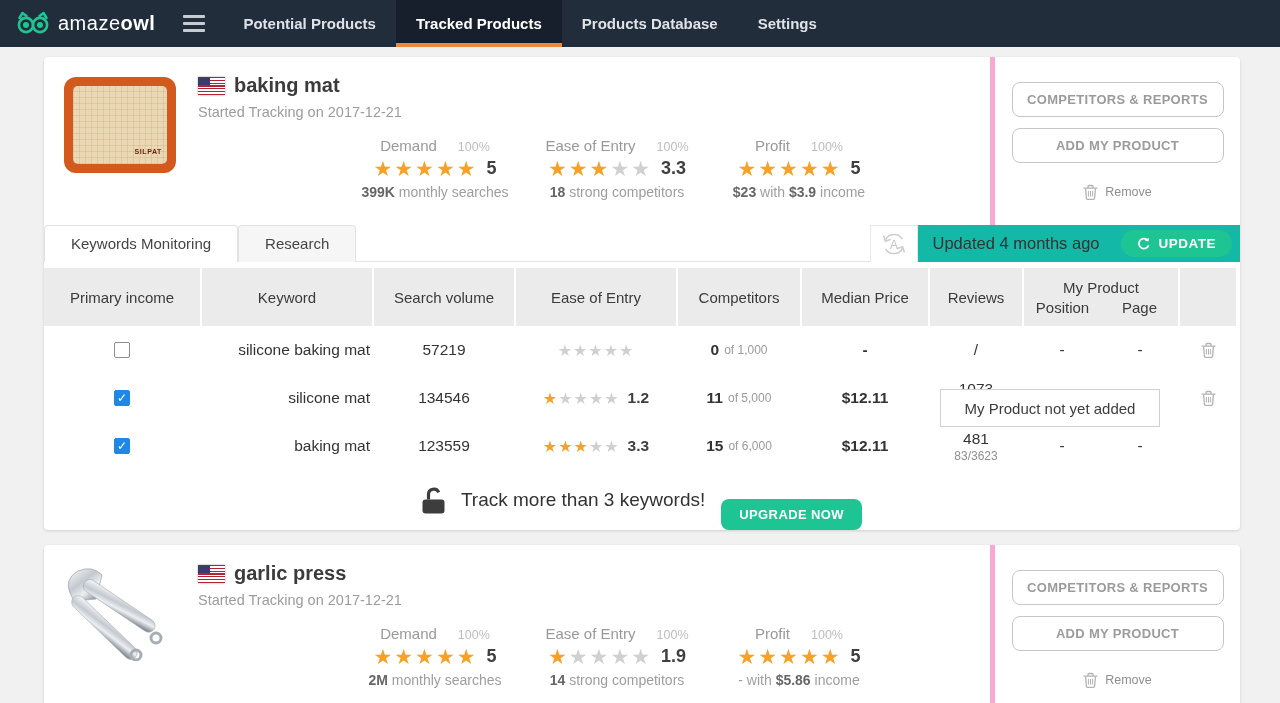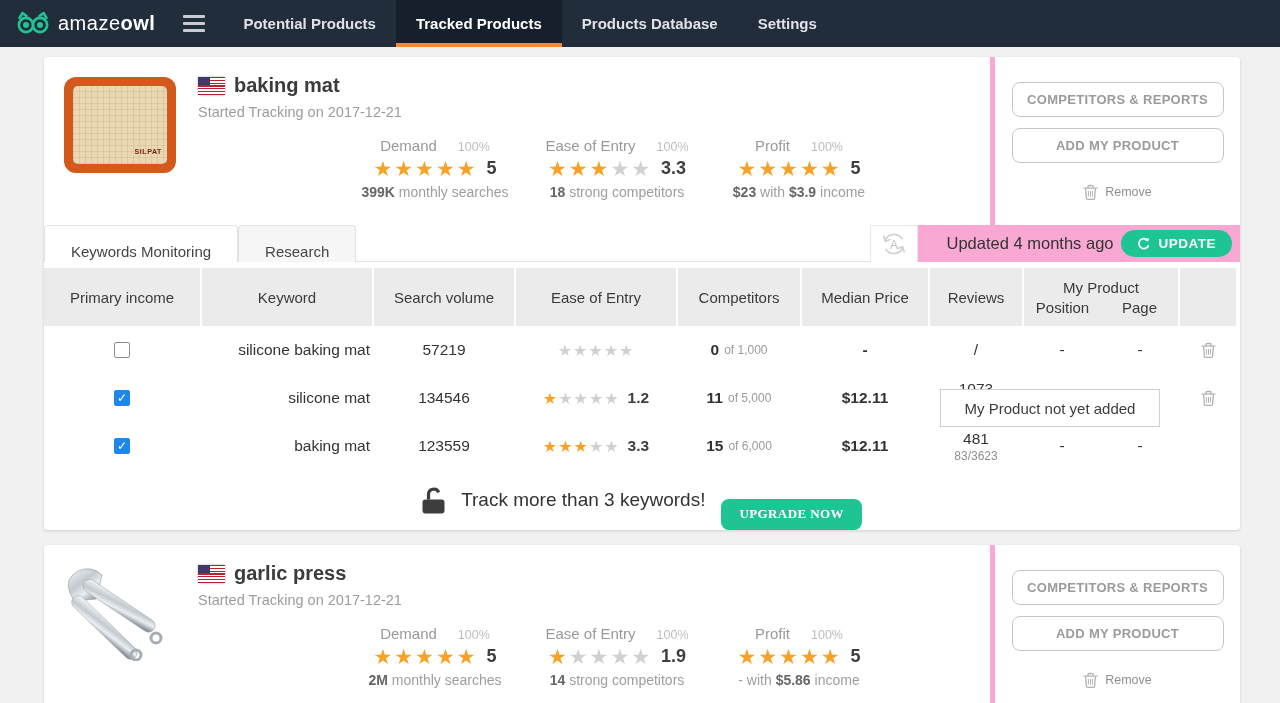--- a/index.html
+++ b/index.html
@@ -57,27 +57,27 @@
 
   .side { margin-left:auto; width:250px; border-left:5px solid #f9a8d4; display:flex; flex-direction:column; align-items:center; padding-top:25px; }
   .outline-btn { display:block; width:212px; height:35px; margin-top:0; background:#fff; border:1px solid #c6c6c6; border-radius:8px;
     color:#9b9b9b; font-family:"Liberation Sans",sans-serif; font-size:13px; font-weight:700; letter-spacing:.3px; cursor:pointer; }
   .outline-btn + .outline-btn { margin-top:11px; }
   .remove { margin-top:21px; display:flex; align-items:center; gap:7px; color:#8f8f8f; font-size:12.5px; cursor:pointer; }
 
   
   .tabrow { display:flex; height:37px; position:relative; }
   .tabrow::after { content:""; position:absolute; left:0; right:0; bottom:0; height:1px; background:#e4e4e4; }
-  .tab { position:relative; z-index:2; height:37px; line-height:36px; padding:8px 26px; font-size:15px; color:#454545;
+  .tab { position:relative; z-index:2; height:37px; line-height:36px; padding:0 26px; font-size:15px; color:#454545;
     border:1px solid #e2e2e2; border-bottom:none; border-radius:4px 4px 0 0; background:#f6f6f6; cursor:pointer; white-space:nowrap; }
   .tab.active { background:#fff; }
   .tab-spacer { flex:1; }
   .auto-box { position:relative; z-index:2; width:48px; height:37px; border:1px solid #e8e8e8; border-bottom:none;
     display:flex; align-items:center; justify-content:center; cursor:pointer; background:#fff; }
-  .update-area { width:322px; display:flex; align-items:center; justify-content:flex-end; gap:8px; padding-right:8px; background:#f9a8d4; position:relative; z-index:2; }
+  .update-area { width:322px; display:flex; align-items:center; justify-content:flex-end; gap:22px; padding-right:8px; background:#14b8a6; position:relative; z-index:2; }
   .upd-status { font-size:16.5px; color:#333; white-space:nowrap; }
   .update-btn { height:27px; padding:0 16px; border:none; border-radius:14px; background:#1ec592; color:#fff;
     font-family:"Liberation Sans",sans-serif; font-size:13.5px; font-weight:700; letter-spacing:.5px;
     display:flex; align-items:center; gap:7px; cursor:pointer; }
 
   
   .tbl { margin-top:6px; }
   .trow { display:grid; grid-template-columns:156px 170px 140px 160px 122px 126px 92px 76px 76px 56px; column-gap:2px; }
   .hcell { background:#ebebeb; height:58px; display:flex; align-items:center; justify-content:center;
     font-size:15px; color:#3b3b3b; text-align:center; }
@@ -100,21 +100,21 @@
   .trash { cursor:pointer; display:flex; align-items:center; justify-content:center; }
 
   
   .tooltip { position:absolute; left:896px; top:332px; width:220px; height:38px; background:#fff; border:1px solid #d0d0d0;
     display:flex; align-items:center; justify-content:center; font-size:15px; color:#3d3d3d; z-index:6; }
 
   
   .upgrade { height:60px; display:flex; align-items:center; justify-content:center; gap:16px; }
   .upg-text { font-size:19px; color:#333; }
   .upgrade-btn { height:31px; padding:0 18px; border:none; border-radius:8px; background:#1ec592; color:#fff;
-    font-family:Liberation Serif, serif; font-size:13px; font-weight:700; letter-spacing:.4px; cursor:pointer;margin-top:28px; }
+    font-family:Liberation Sans, sans-serif; font-size:13px; font-weight:700; letter-spacing:.4px; cursor:pointer;margin-top:28px; }
 
   svg { display:block; }
 </style>
 </head>
 <body>
 
 <div class="nav">
   <div class="brand">
     <span>
       <svg width="34" height="27" viewBox="0 0 34 27">

